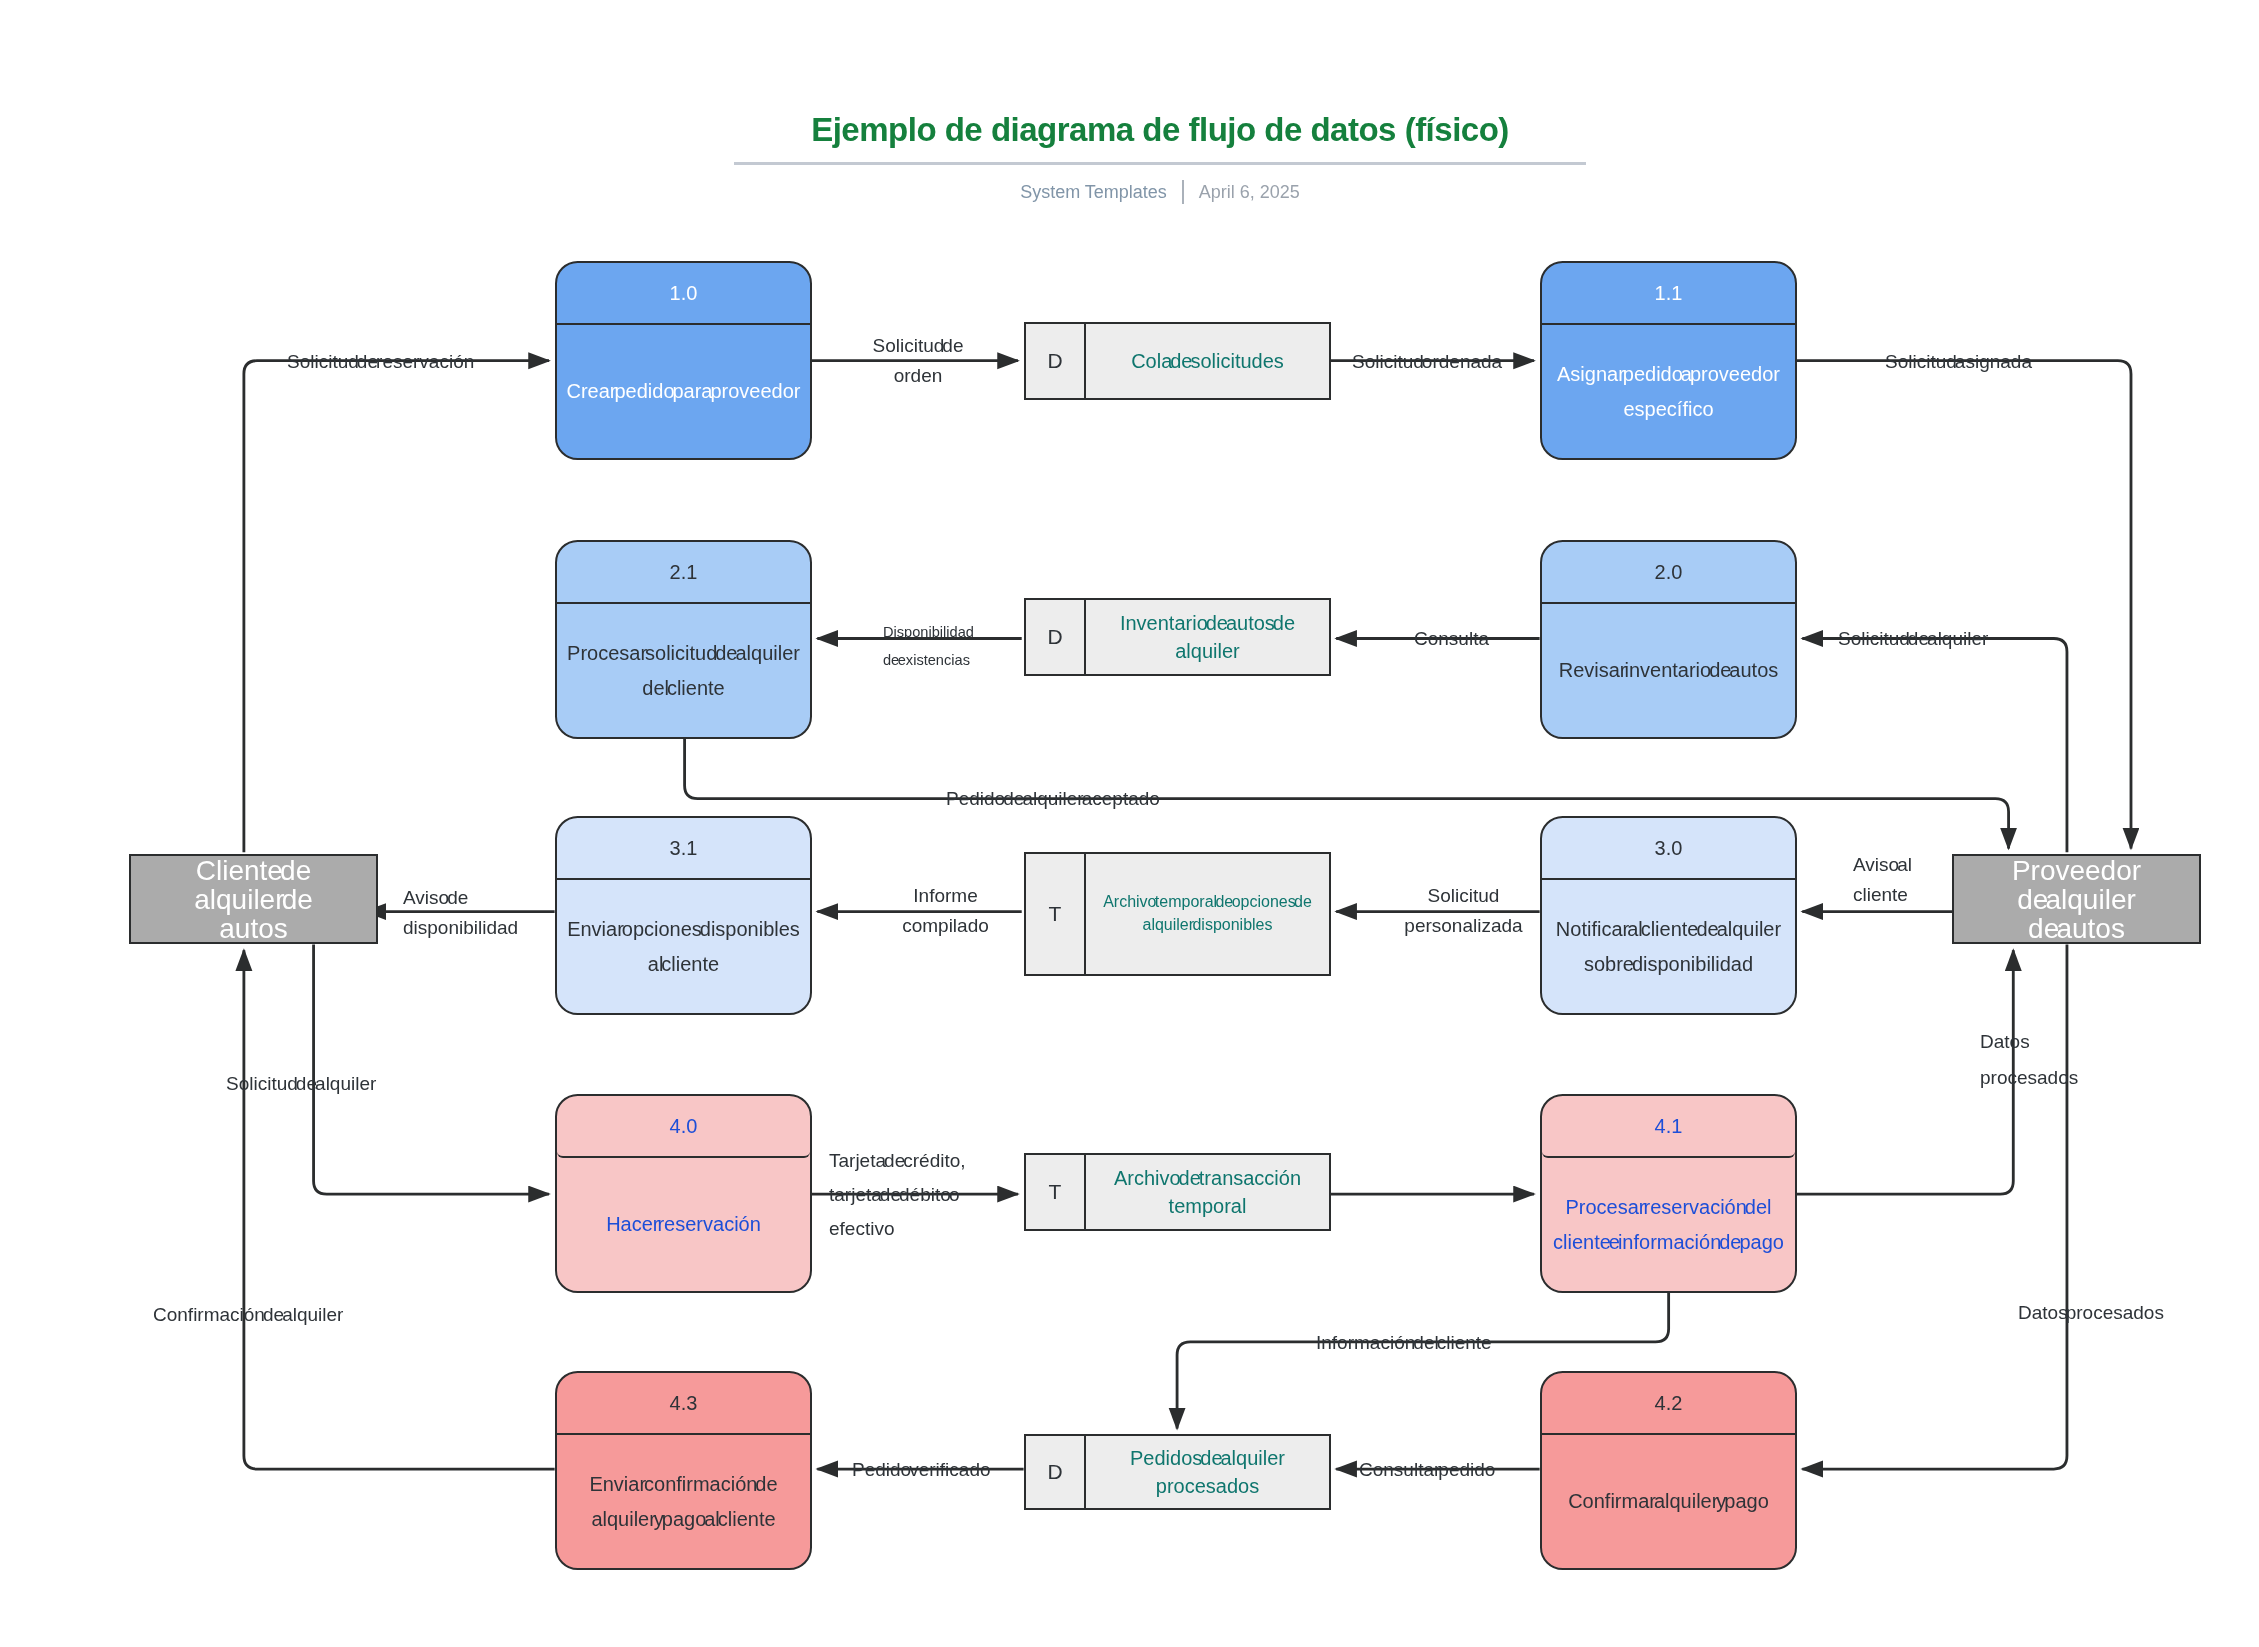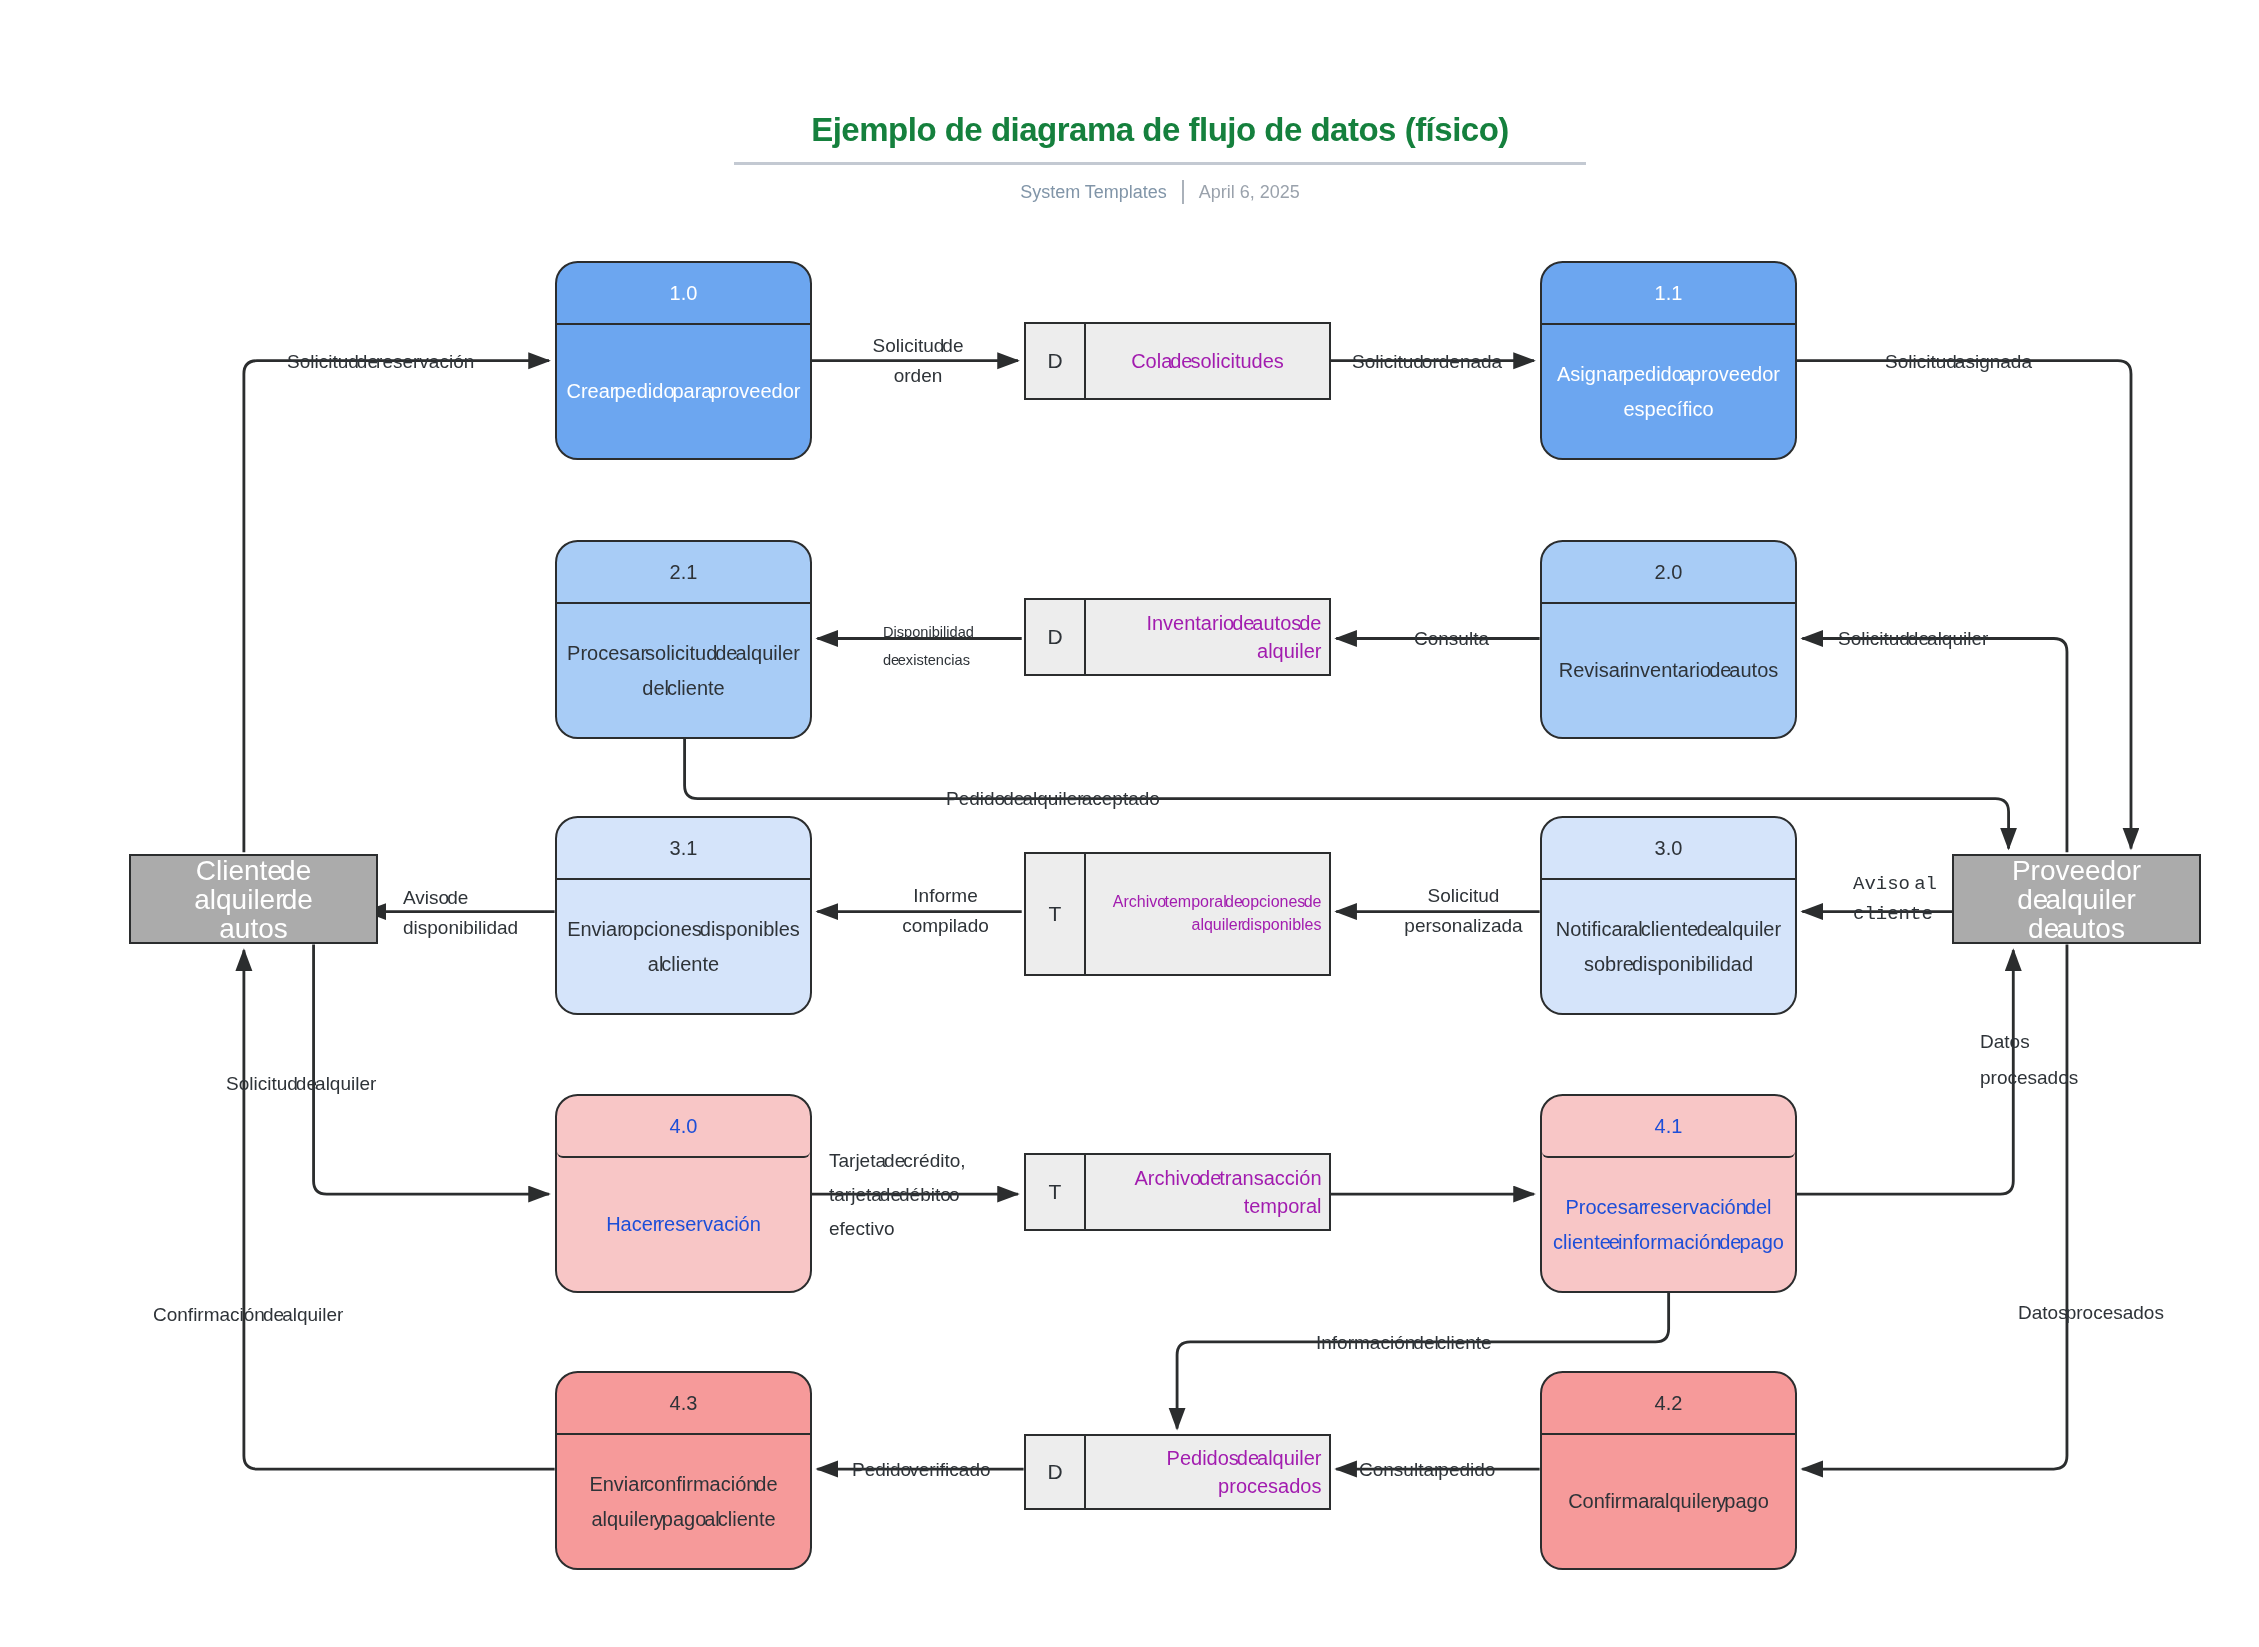--- a/index.html
+++ b/index.html
@@ -18,22 +18,22 @@
   .proc .bd{height:133px;display:flex;align-items:center;justify-content:center;text-align:center;font-size:20px;line-height:35px;padding:0 9.4px;}
   .r1{background:#6ca6f0;} .r1 .hd,.r1 .bd{color:#ffffff;}
   .r2{background:#a8ccf6;} .r2 .hd,.r2 .bd{color:#2e3338;}
   .r3{background:#d5e4fa;} .r3 .hd,.r3 .bd{color:#2e3338;}
   .r4{background:#f8c6c6;} .r4 .hd,.r4 .bd{color:#1d4ed8;border-radius:6px;}
   .r5{background:#f69a9a;} .r5 .hd,.r5 .bd{color:#2e3338;}
   
   .store{position:absolute;background:#ededed;border:2.8px solid #2b2d2e;box-sizing:border-box;display:flex;}
   .store .key{width:58px;border-right:2.4px solid #2b2d2e;display:flex;align-items:center;justify-content:center;
               font-size:21px;color:#2e3338;flex:0 0 auto;}
-  .store .name{flex:1;display:flex;align-items:center;justify-content:center;text-align:right;
-               font-size:20px;color:#a21caf;line-height:28px;padding:0 7.5px;border-radius:24px;}
+  .store .name{flex:1;display:flex;align-items:center;justify-content:center;text-align:center;
+               font-size:20px;color:#0f766e;line-height:28px;padding:0 7.5px;border-radius:24px;}
   .store .name.sm{font-size:16px;line-height:22.6px;}
   
   .entity{position:absolute;width:249px;height:90px;background:#ababab;border:2.8px solid #2b2d2e;box-sizing:border-box;
           display:flex;align-items:center;justify-content:center;text-align:center;color:#ffffff;
           font-size:28px;line-height:29px;}
   .entity .inner{max-width:169px;}
   
   .elabel{position:absolute;font-size:19px;color:#2e3338;line-height:30px;text-align:center;}
   .elabel.left{text-align:left;}
   .elabel.nowrap{white-space:nowrap;}
@@ -158,21 +158,21 @@
   </div>
 
   <div class="elabel ws nowrap left" style="left:287px;top:347px;">Solicitud de reservación</div>
   <div class="elabel ws" style="left:859px;top:331px;width:118px;">Solicitud de orden</div>
   <div class="elabel ws nowrap" style="left:1352px;top:347px;">Solicitud ordenada</div>
   <div class="elabel ws nowrap" style="left:1885px;top:347px;">Solicitud asignada</div>
   <div class="elabel ws nowrap" style="left:1838px;top:624px;">Solicitud de alquiler</div>
   <div class="elabel ws nowrap" style="left:1414px;top:624px;">Consulta</div>
   <div class="elabel sm ws left" style="left:883px;top:618px;width:105px;">Disponibilidad de existencias</div>
   <div class="elabel ws nowrap" style="left:946px;top:784px;">Pedido de alquiler aceptado</div>
-  <div class="elabel ws left" style="left:1853px;top:869px;width:87px;font-family:Liberation Mono, monospace;">Aviso al cliente</div>
+  <div class="elabel ws left" style="left:1853px;top:850px;width:87px;">Aviso al cliente</div>
   <div class="elabel ws" style="left:1387px;top:881px;width:153px;">Solicitud personalizada</div>
   <div class="elabel ws" style="left:888px;top:881px;width:115px;">Informe compilado</div>
   <div class="elabel ws left" style="left:403px;top:883px;width:127px;">Aviso de disponibilidad</div>
   <div class="elabel ws nowrap" style="left:226px;top:1069px;">Solicitud de alquiler</div>
   <div class="elabel ws left" style="left:829px;top:1144px;width:179px;line-height:34px;">Tarjeta de crédito, tarjeta de débito o efectivo</div>
   <div class="elabel ws left" style="left:1980px;top:1024px;width:113px;line-height:36px;">Datos procesados</div>
   <div class="elabel ws nowrap" style="left:1316px;top:1328px;">Información del cliente</div>
   <div class="elabel ws nowrap left" style="left:2018px;top:1298px;">Datos procesados</div>
   <div class="elabel ws nowrap" style="left:1359px;top:1455px;">Consultar pedido</div>
   <div class="elabel ws nowrap" style="left:852px;top:1455px;">Pedido verificado</div>

